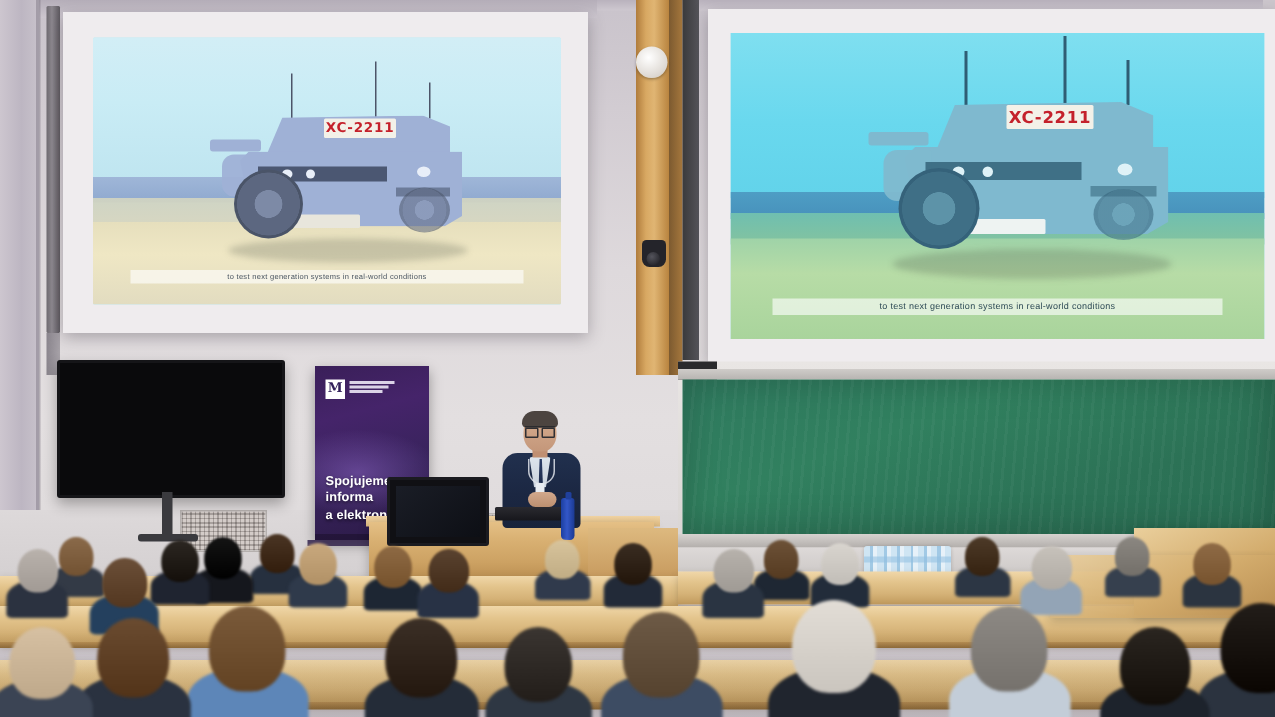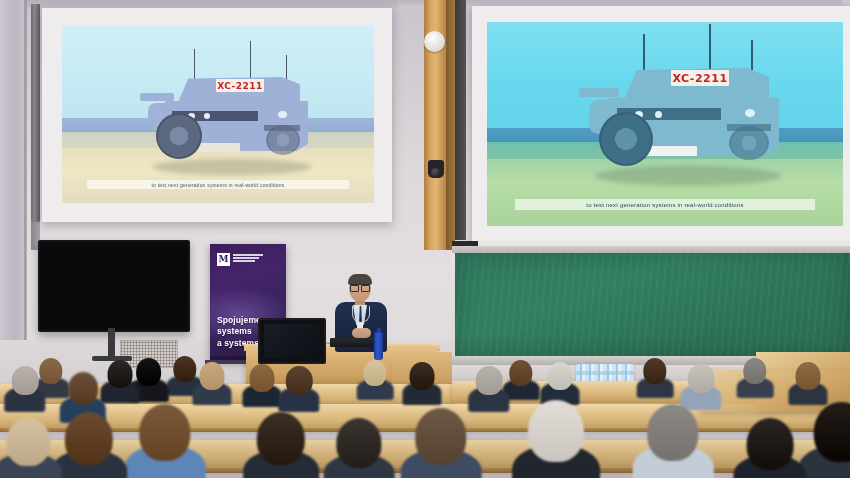--- a/index.html
+++ b/index.html
@@ -499,22 +499,22 @@
         <b>M</b>
       </div>
       <div class="logo-text">
         <i style="width:30px"></i>
           <i style="width:26px"></i>
           <i style="width:22px"></i>
       </div>
     </div>
     <div class="banner-head">
       <div>Spojujeme</div>
-      <div>systems</div>
-      <div>a systems</div>
+      <div>informa</div>
+      <div>a elektron</div>
     </div>
     <div class="banner-foot"></div>
   </div>
   <div class="banner-stand"></div>
 
   <div class="podium-top"></div>
   <div class="podium"></div>
   <div class="podium-front-desk"></div>
 
   <div class="speaker">

